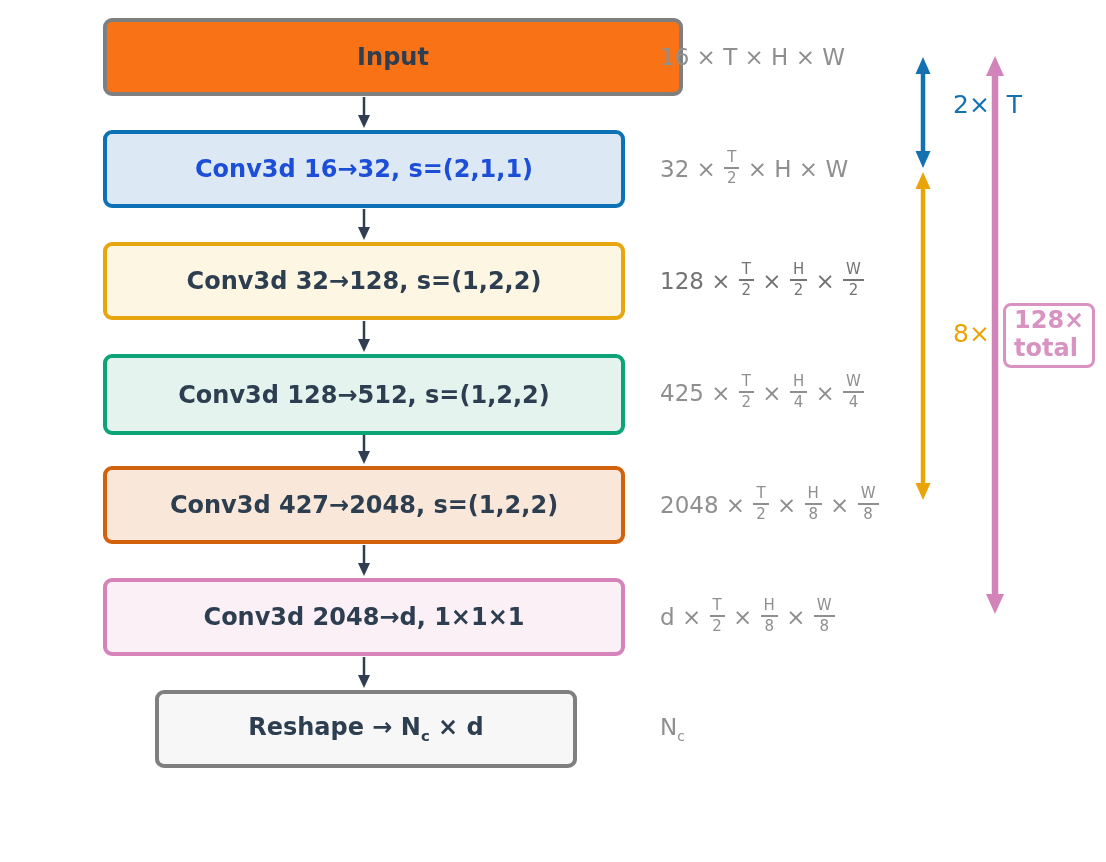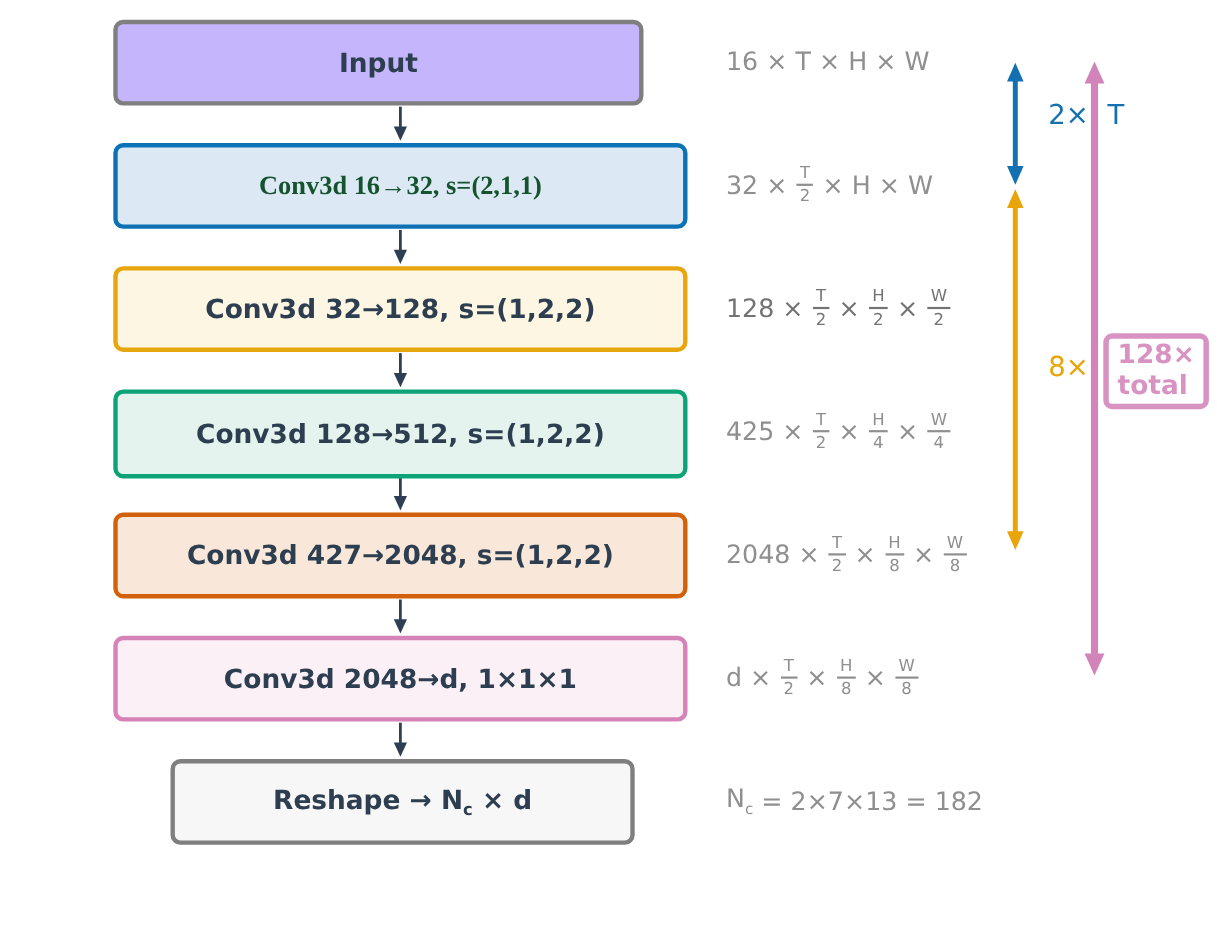--- a/index.html
+++ b/index.html
@@ -21,41 +21,41 @@
 
   svg.layer{position:absolute;left:0;top:0;pointer-events:none;}
   #flow-layer{z-index:0;}
   #pink-layer{z-index:3;}
 
   .mlabel{position:absolute;font-weight:normal;font-size:25px;z-index:2;word-spacing:9px;white-space:pre;}
   #temporal-label{left:953px;top:90px;}
   #spatial-label{left:953px;top:319px;}
 
   #total-badge{position:absolute;left:1003px;top:303px;z-index:4;background:#ffffff;
-               border:5px solid #15803d;border-radius:8px;color:#d893c2;
+               border:3px solid #15803d;border-radius:8px;color:#d893c2;
                font-weight:bold;font-size:24px;line-height:1.15;padding:1px 8px 3px;}
 </style>
 </head>
 <body>
 
 <div id="stage">
   <div class="mlabel" id="temporal-label" style="color: rgb(19, 113, 178);">2× T</div>
   <div class="mlabel" id="spatial-label" style="color: rgb(233, 164, 7);">8× HW</div>
   <div id="total-badge" style="color: rgb(216, 147, 194); border-color: rgb(216, 147, 194);">
     <div>128×</div>
     <div>total</div>
   </div>
 
-  <div class="box" style="left: 103px; top: 18px; width: 482px; height: 78px; border-color: rgb(127, 127, 127); background: #c4b5fd;">
+  <div class="box" style="left: 103px; top: 18px; width: 580px; height: 78px; border-color: rgb(127, 127, 127); background: #f97316;">
     <span class="box-label" style="color: rgb(45, 62, 80);"><span>Input</span></span>
   </div>
   <div class="anno" style="left: 660px; top: 18px; height: 78px; color: rgb(143, 143, 143);"><span>16 × T × H × W</span></div>
 
   <div class="box" style="left: 103px; top: 130px; width: 522px; height: 78px; border-color: rgb(13, 114, 181); background: rgb(220, 233, 245);">
-    <span class="box-label" style="color: #14532d; font-family: Liberation Serif, serif;"><span>Conv3d 16→32, s=(2,1,1)</span></span>
+    <span class="box-label" style="color: #1d4ed8;"><span>Conv3d 16→32, s=(2,1,1)</span></span>
   </div>
   <div class="anno" style="left: 660px; top: 130px; height: 78px; color: rgb(143, 143, 143);"><span>32 × </span><span class="frac"><span class="num">T</span><span class="den">2</span></span><span> × H × W</span></div>
 
   <div class="box" style="left: 103px; top: 242px; width: 522px; height: 78px; border-color: rgb(231, 165, 14); background: rgb(253, 246, 227); justify-content: center;">
     <span class="box-label" style="color: rgb(45, 62, 80);"><span>Conv3d 32→128, s=(1,2,2)</span></span>
   </div>
   <div class="anno" style="left: 660px; top: 242px; height: 78px; color: #737373;"><span>128 × </span><span class="frac"><span class="num">T</span><span class="den">2</span></span><span> × </span><span class="frac"><span class="num">H</span><span class="den">2</span></span><span> × </span><span class="frac"><span class="num">W</span><span class="den">2</span></span></div>
 
   <div class="box" style="left: 103px; top: 354px; width: 522px; height: 81px; border-color: rgb(12, 163, 119); background: rgb(228, 243, 237);">
     <span class="box-label" style="color: rgb(45, 62, 80);"><span>Conv3d 128→512, s=(1,2,2)</span></span>
@@ -68,21 +68,21 @@
   <div class="anno" style="left: 660px; top: 466px; height: 78px; color: rgb(143, 143, 143);"><span>2048 × </span><span class="frac"><span class="num">T</span><span class="den">2</span></span><span> × </span><span class="frac"><span class="num">H</span><span class="den">8</span></span><span> × </span><span class="frac"><span class="num">W</span><span class="den">8</span></span></div>
 
   <div class="box" style="left: 103px; top: 578px; width: 522px; height: 78px; border-color: rgb(213, 131, 184); background: rgb(252, 240, 247);">
     <span class="box-label" style="color: rgb(45, 62, 80);"><span>Conv3d 2048→d, 1×1×1</span></span>
   </div>
   <div class="anno" style="left: 660px; top: 578px; height: 78px; color: rgb(143, 143, 143);"><span>d × </span><span class="frac"><span class="num">T</span><span class="den">2</span></span><span> × </span><span class="frac"><span class="num">H</span><span class="den">8</span></span><span> × </span><span class="frac"><span class="num">W</span><span class="den">8</span></span></div>
 
   <div class="box" style="left: 155px; top: 690px; width: 422px; height: 78px; border-color: rgb(127, 127, 127); background: rgb(247, 247, 247);">
     <span class="box-label" style="color: rgb(45, 62, 80);"><span>Reshape → </span><span>N<sub>c</sub></span><span> × d</span></span>
   </div>
-  <div class="anno" style="left: 660px; top: 690px; height: 78px; color: rgb(143, 143, 143);"><span>N<sub>c</sub></span><span> = 2×7×13 = 182</span></div>
+  <div class="anno" style="left: 660px; top: 690px; height: 78px; color: rgb(143, 143, 143);"><span>N<sub>c</sub></span></div>
 <svg width="1106" height="862" class="layer" id="flow-layer">
       <g>
         <line x1="364" y1="97" x2="364" y2="117" stroke="#2e3f54" stroke-width="2.5"></line>
         <polygon points="364,128 358,115 370,115" fill="#2e3f54"></polygon>
       </g>
       <g>
         <line x1="364" y1="209" x2="364" y2="229" stroke="#2e3f54" stroke-width="2.5"></line>
         <polygon points="364,240 358,227 370,227" fill="#2e3f54"></polygon>
       </g>
       <g>

